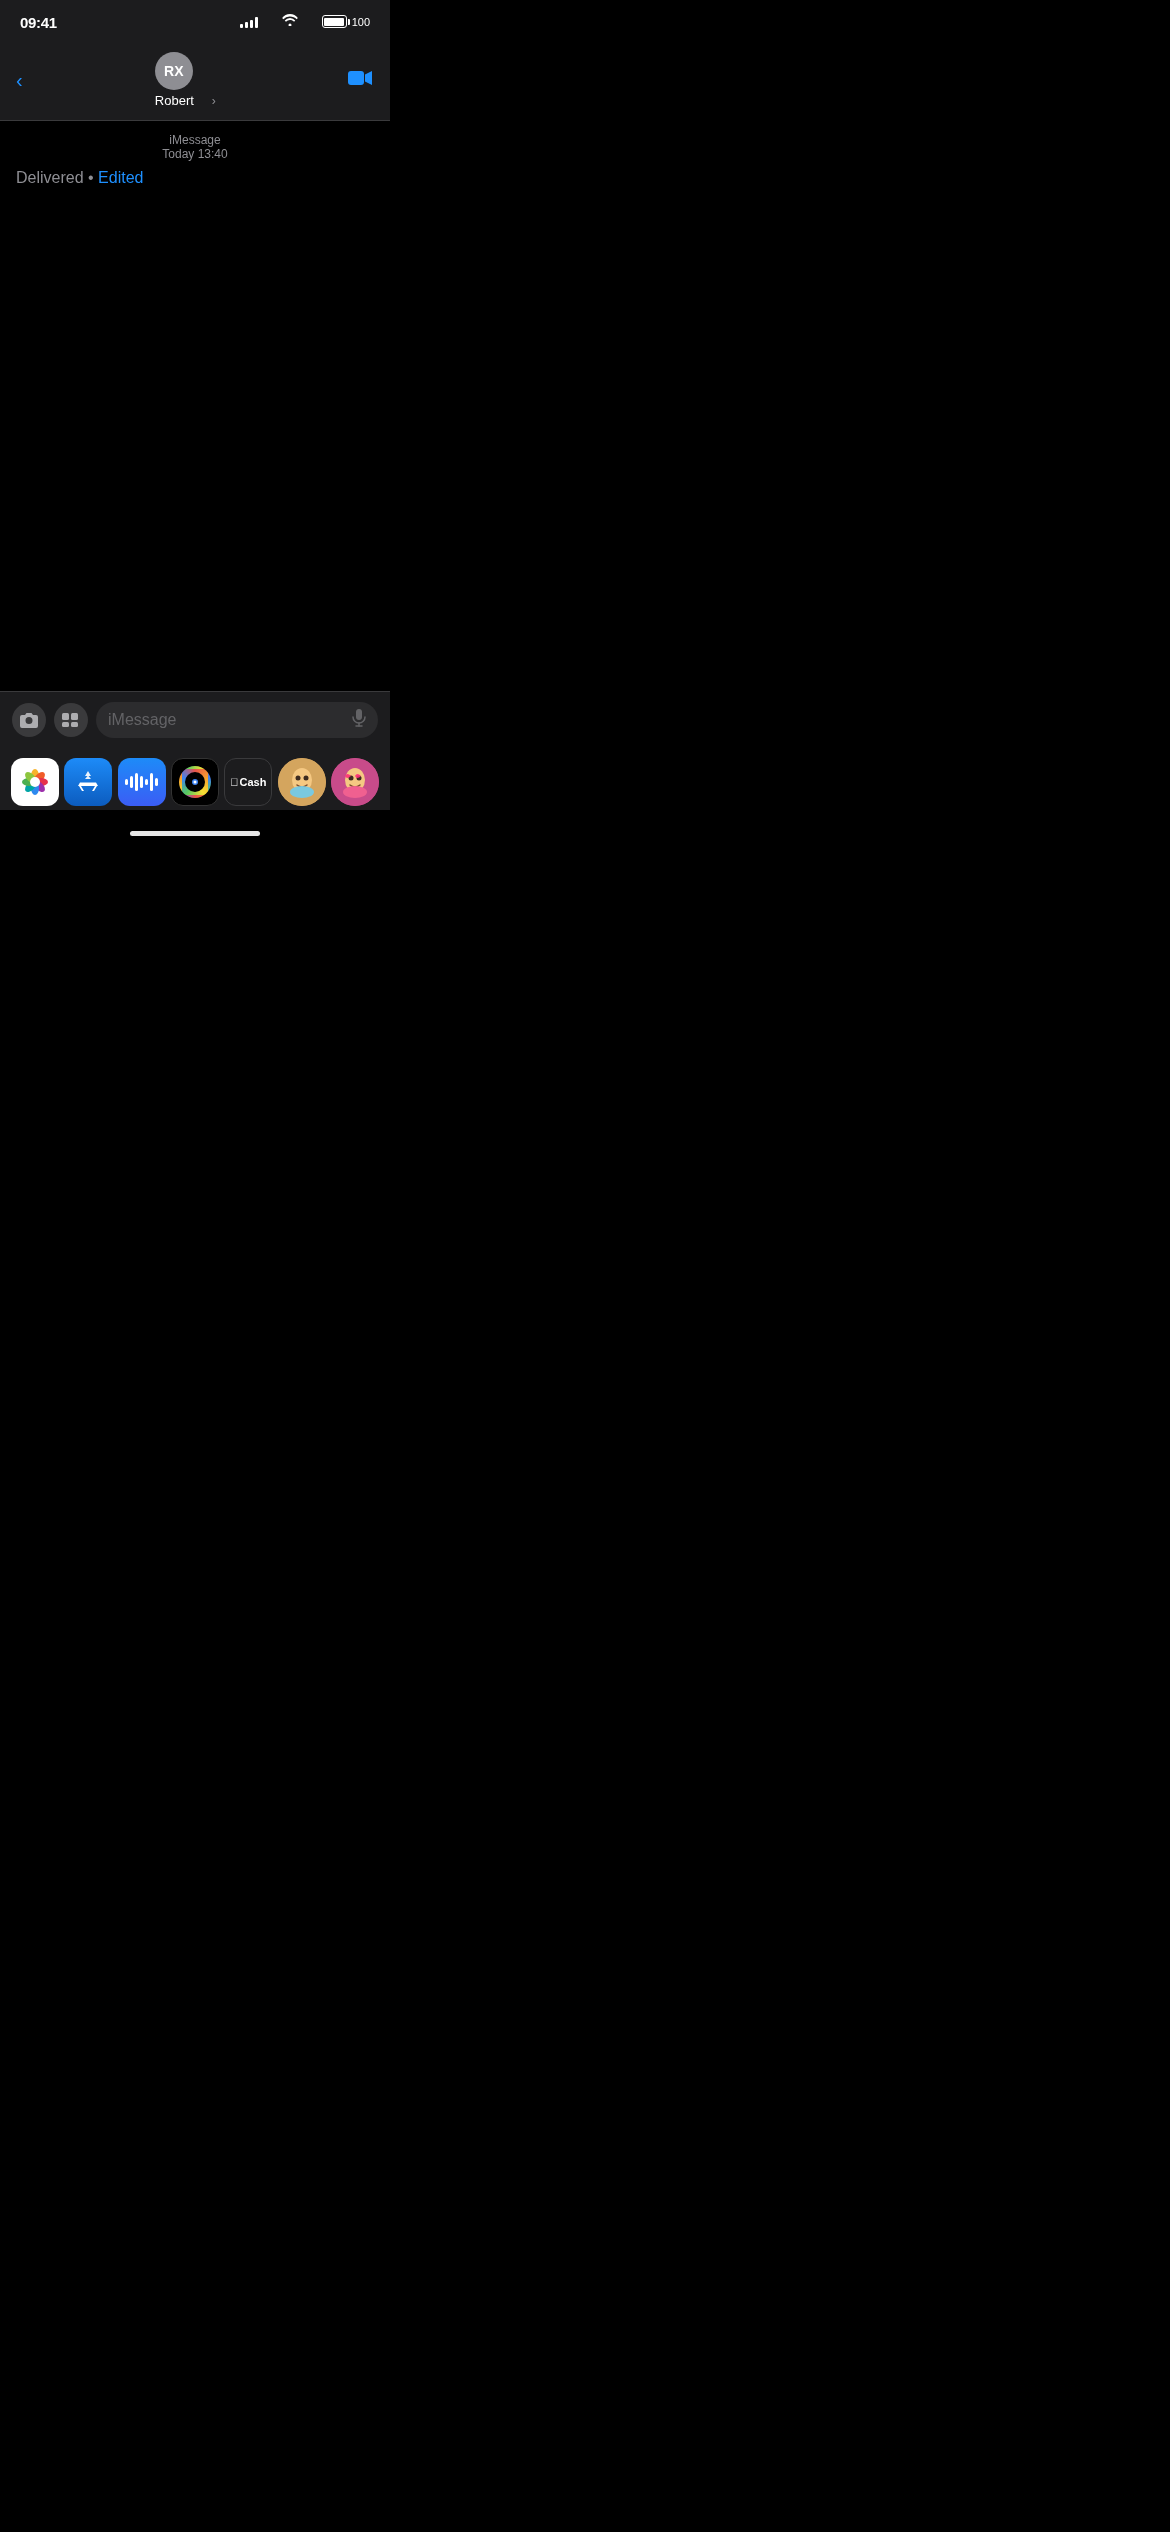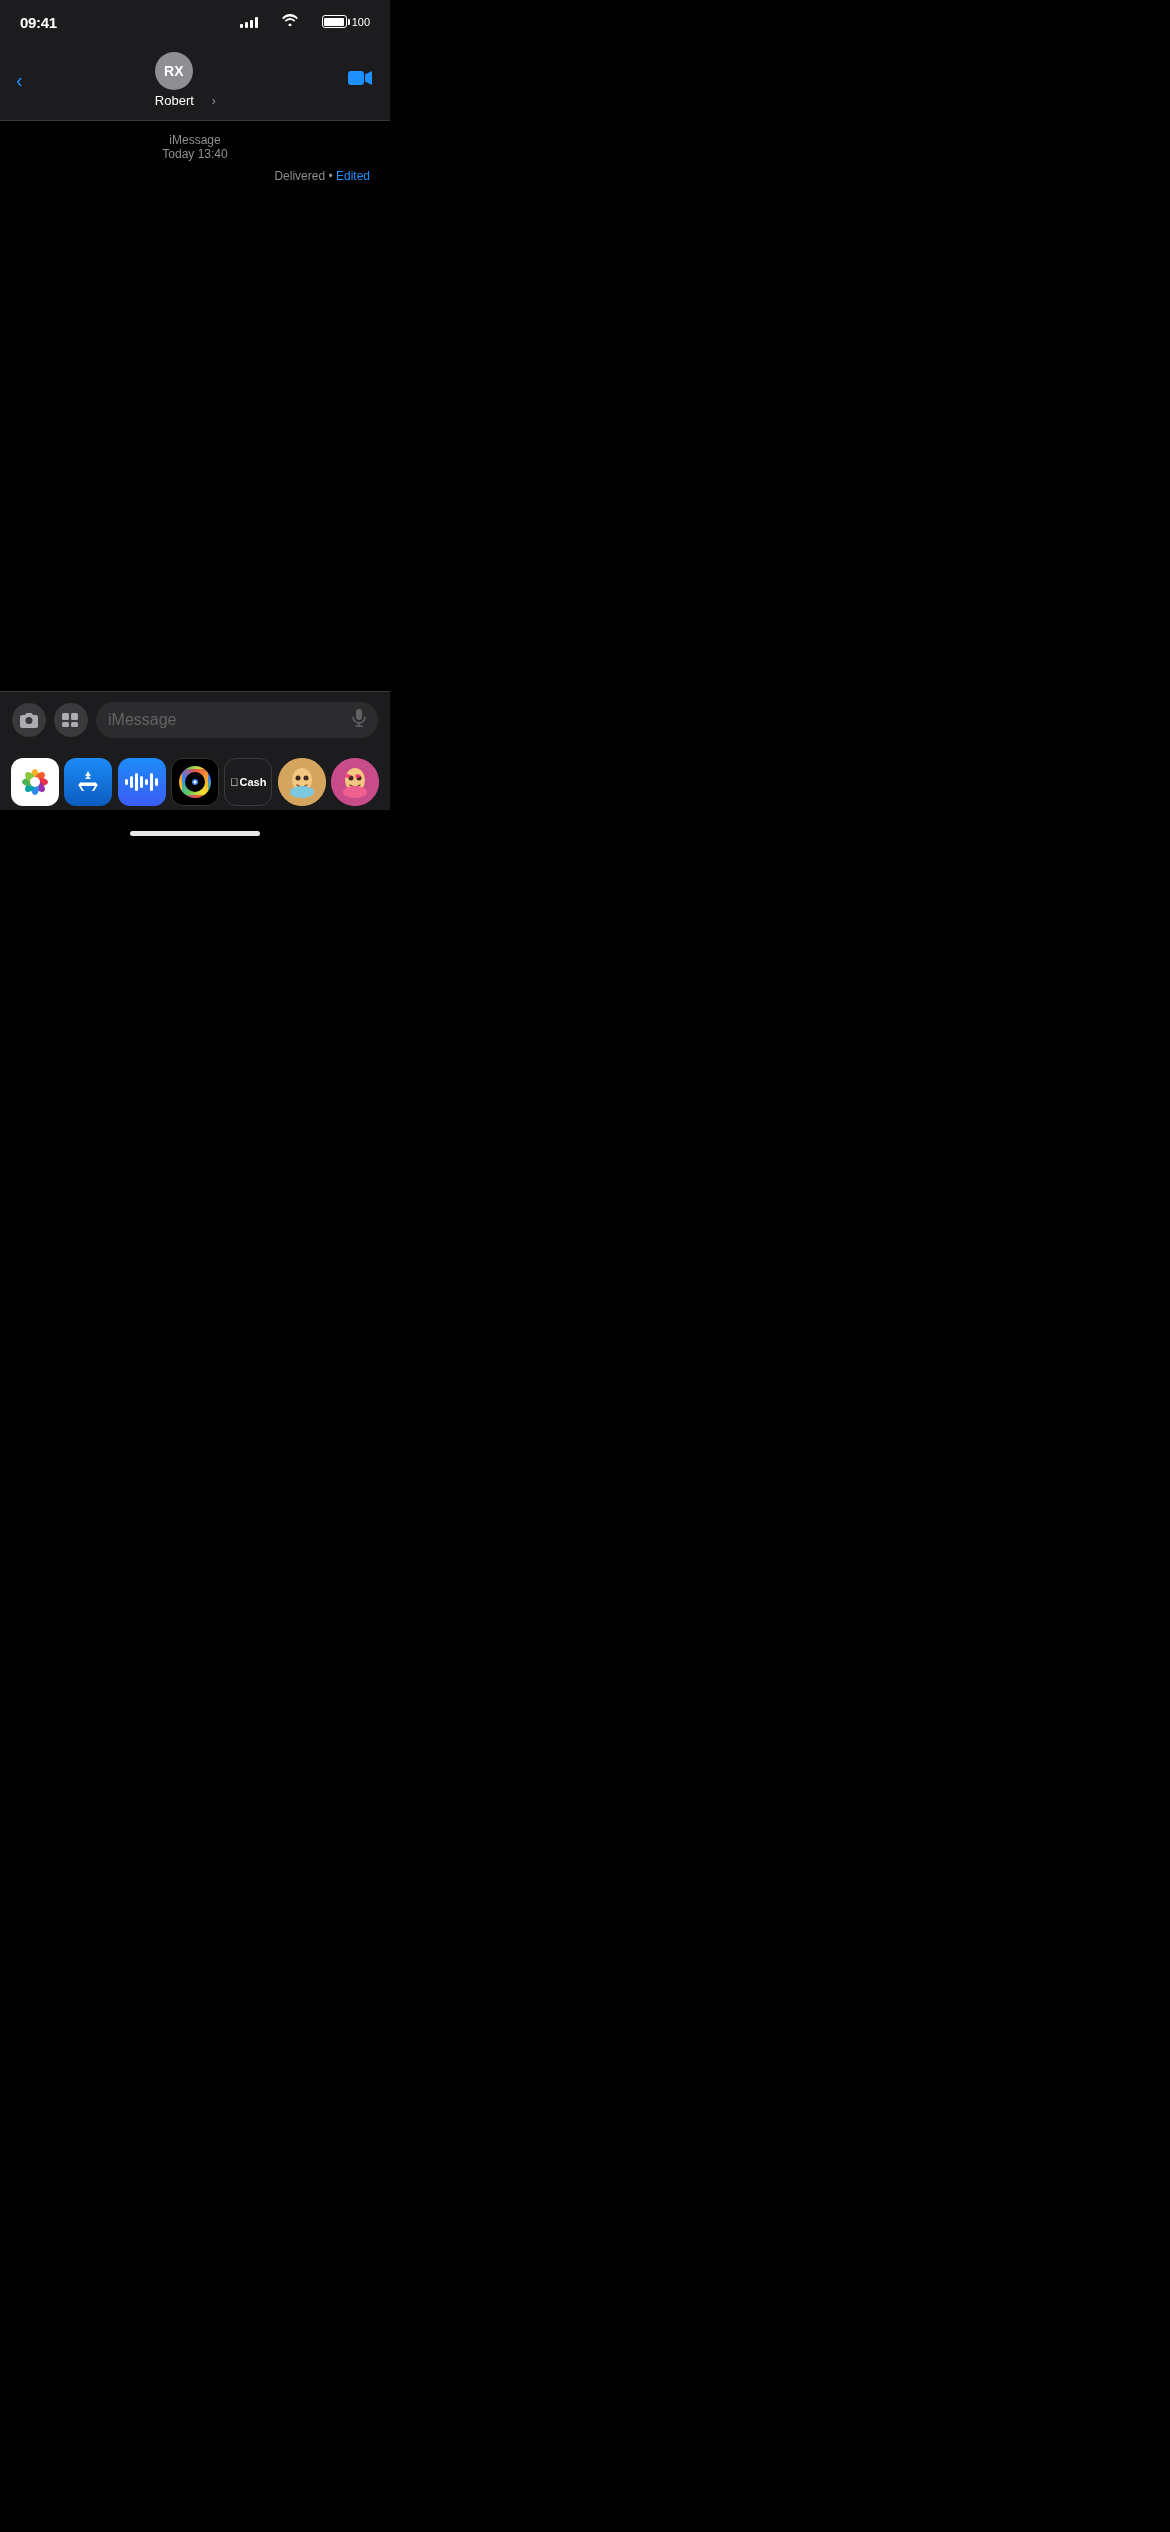--- a/index.html
+++ b/index.html
@@ -176,22 +176,22 @@
       max-width: 72%;
       background: #1e90ff;
       color: #fff;
       border-radius: 18px 18px 4px 18px;
       padding: 10px 14px;
       font-size: 16px;
       line-height: 1.4;
     }
 
     .message-status {
-      text-align: right;
-      font-size: 12px;
+      text-align: left;
+      font-size: 16px;
       color: #8e8e93;
       margin-top: 4px;
       margin-right: 4px;
     }
 
     .message-status .edited-link {
       color: #1e90ff;
     }
 
     

